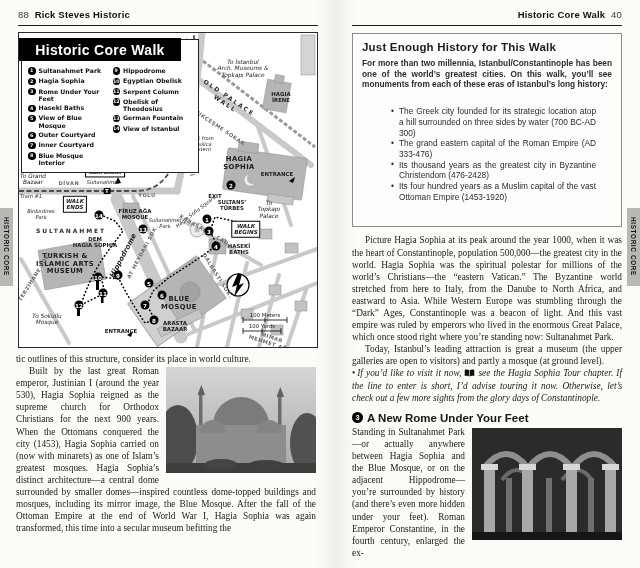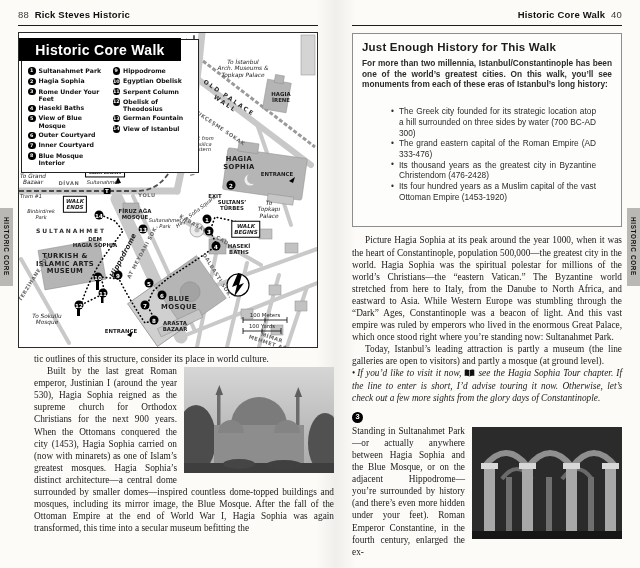--- a/index.html
+++ b/index.html
@@ -49,21 +49,21 @@
   .sp{font-size:6px;letter-spacing:1.9px;font-weight:700;color:#2e2e2e;}
   .hip{font-size:7px;font-style:italic;font-weight:700;}
   .box{font-size:5.6px;font-weight:700;font-style:italic;border:1px solid #000;background:#fff;padding:1px 2px;}
   .box-sm{font-size:4.2px;font-weight:700;border:1px solid #000;background:#fff;padding:.5px 1.5px;}
   .tstop{background:#000;color:#fff;font-size:5.5px;font-weight:700;padding:0 1.5px;border-radius:1px;}
   .stop{position:absolute;z-index:3;width:9px;height:9px;border-radius:50%;background:#000;color:#fff;
         font-family:"DejaVu Sans",sans-serif;font-size:5.6px;font-weight:700;
         display:flex;align-items:center;justify-content:center;transform:translate(-50%,-50%);}
 
   
-  .body-left{position:absolute;left:34px;top:353px;width:300px;font-size:9.3px;line-height:12.1px;text-align:justify;}
+  .body-left{position:absolute;left:16px;top:353px;width:300px;font-size:9.3px;line-height:12.1px;text-align:justify;}
   .body-left p{margin:0;}
   .p-indent{text-indent:13px;}
   .photo{float:right;margin:2px 0 3px 7px;}
   .photo svg{display:block;}
 
   .col-right{position:absolute;left:352px;top:33px;width:270px;}
   .infobox{border:1.5px solid #8d8d8d;padding:7px 9px 8px;background:#fdfdfb;box-sizing:border-box;}
   .infobox h2{margin:0 0 5px;text-align:left;font-family:"Liberation Sans",sans-serif;
               font-size:11.5px;letter-spacing:.2px;color:#1c1c1c;}
   .infobox p{margin:0 0 1px;font-family:"Liberation Sans",sans-serif;font-size:8.3px;line-height:10.7px;
@@ -392,29 +392,30 @@
       <ul>
           <li>The Greek city founded for its strategic location atop a hill surrounded on three sides by water (700 BC-AD 300)</li>
           <li>The grand eastern capital of the Roman Empire (AD 333-476)</li>
           <li>Its thousand years as the greatest city in Byzantine Christendom (476-2428)</li>
           <li>Its four hundred years as a Muslim capital of the vast Ottoman Empire (1453-1920)</li>
         </ul>
     </div>
 
     <div class="body-right">
       <p class="p-indent">Picture Hagia Sophia at its peak around the year 1000, when it was the heart of Constantinople, population 500,000—the greatest city in the world. Hagia Sophia was the spiritual polestar for millions of the world’s Christians—the “eastern Vatican.” The Byzantine world stretched from here to Italy, from the Danube to North Africa, and eastward to Asia. While Western Europe was stumbling through the “Dark” Ages, Constantinople was a beacon of light. And this vast empire was ruled by emperors who lived in the enormous Great Palace, which once stood right where you’re standing now: Sultanahmet Park.</p>
-      <p class="p-indent">Today, Istanbul’s leading attraction is partly a museum (the line galleries are open to visitors) and partly a mosque (at ground level).</p>
+      <p class="p-indent">Today, Istanbul’s leading attraction is great a museum (the upper galleries are open to visitors) and partly a mosque (at ground level).</p>
       <p class="tip">
         <span class="bullet">•</span><span>If you’d like to visit it now, </span><span class="book-icon"><svg width="11" height="8" viewBox="0 0 12 9">
           <path d="M6 1.5 C4.5 0.3 1.8 0.3 0.6 1 L0.6 8 C1.8 7.3 4.5 7.3 6 8.4 C7.5 7.3 10.2 7.3 11.4 8 L11.4 1 C10.2 0.3 7.5 0.3 6 1.5 Z" fill="#111"></path>
           <line x1="6" y1="1.5" x2="6" y2="8.4" stroke="#fff" stroke-width="0.7"></line>
         </svg></span><span> see the Hagia Sophia Tour chapter. If the line to enter is short, I’d advise touring it now. Otherwise, let’s check out a few more sights from the glory days of Constantinople.</span>
       </p>
       <div class="sec-head">
         <span class="sec-num">3</span>
+        <span>A New Rome Under Your Feet</span>
       </div>
       <p>
         <span class="photo">
             <svg width="150" height="112" viewBox="0 0 150 112">
           <rect width="150" height="112" fill="#2b2b2b"></rect>
           <g stroke="#8f8f8f" stroke-width="6" fill="none">
             <path d="M12 40 Q34 12 56 40"></path>
             <path d="M56 40 Q78 12 100 40"></path>
             <path d="M100 40 Q122 12 144 40"></path>
           </g>

